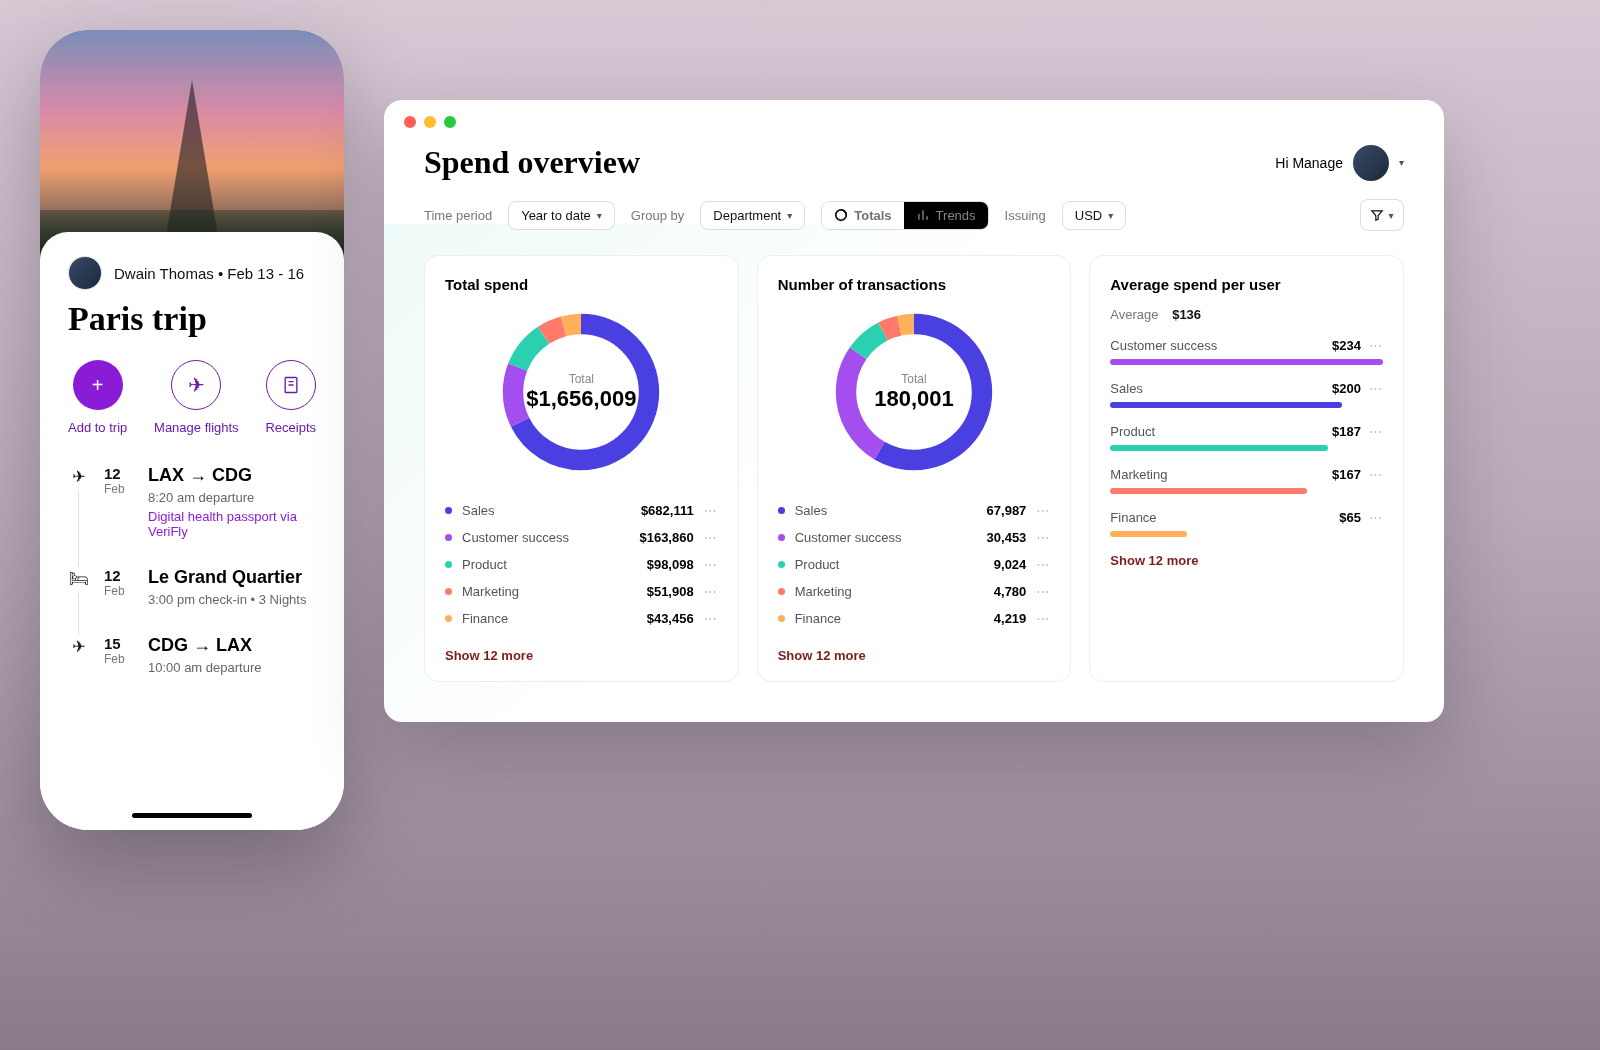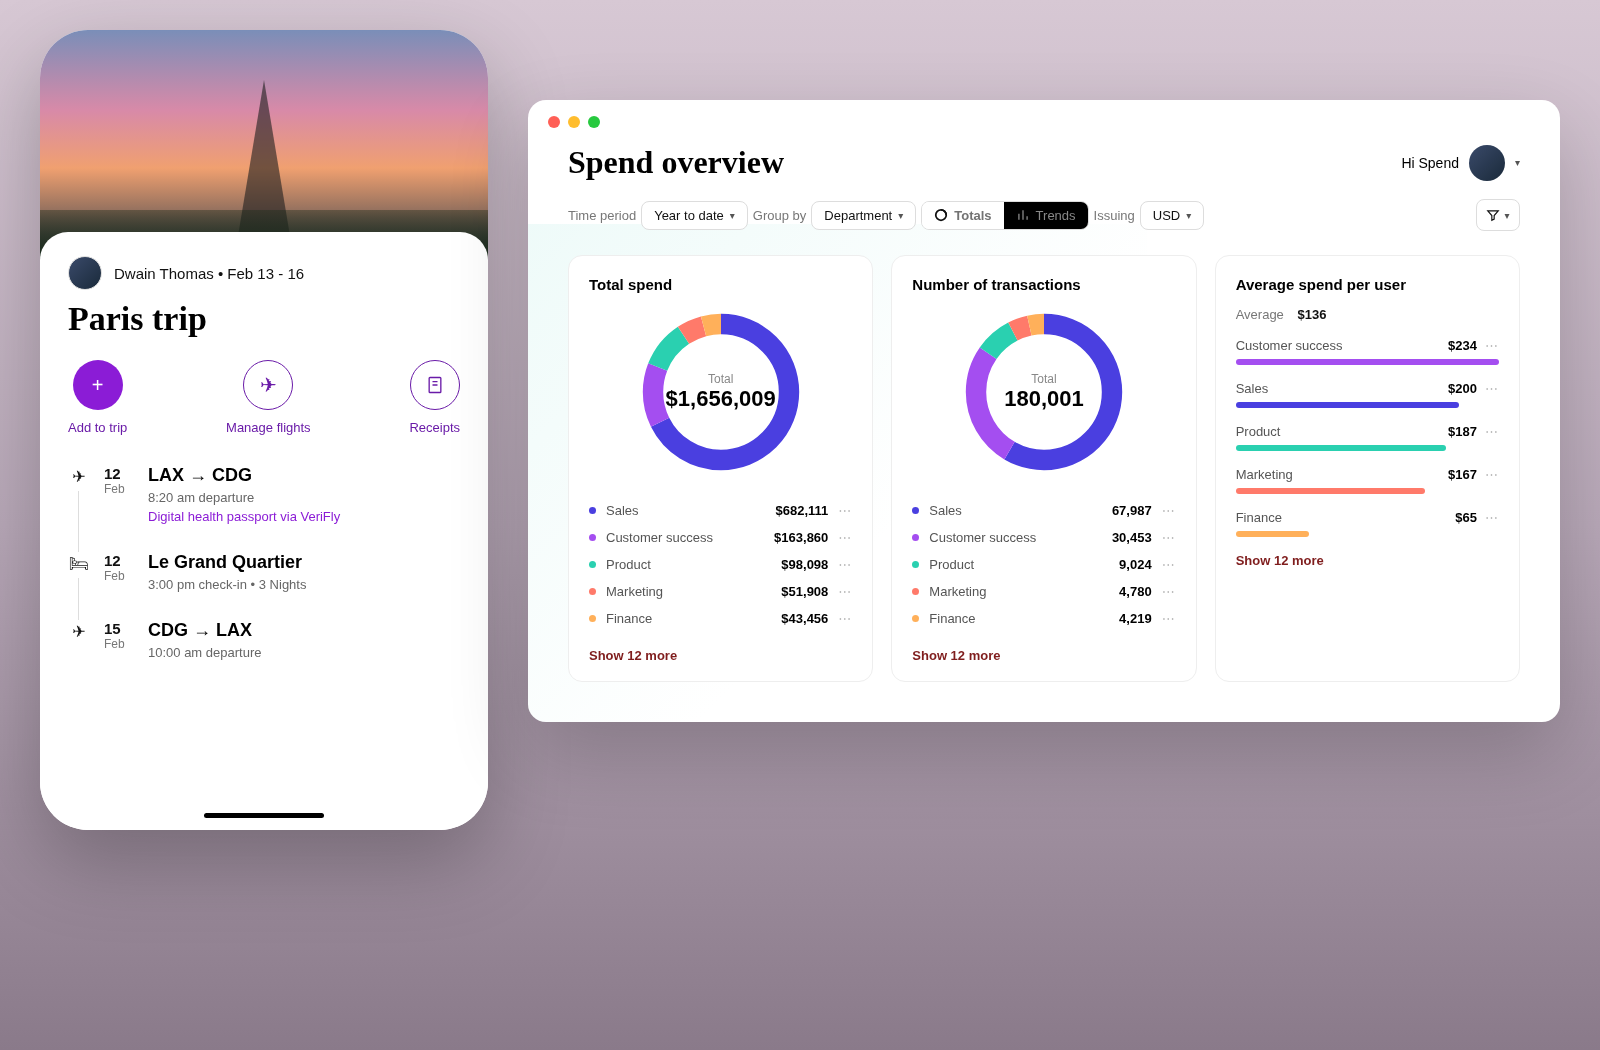--- a/index.html
+++ b/index.html
@@ -9,21 +9,21 @@
     width: 1600px; height: 1050px;
     overflow: hidden;
     padding: 30px 40px;
     display: flex;
     gap: 40px;
     align-items: flex-start;
   }
 
   
   .phone {
-    width: 448px;
+    width: 304px;
     height: 800px;
     background: #fff;
     border-radius: 48px;
     box-shadow: 0 30px 80px rgba(0,0,0,.25);
     overflow: hidden;
     position: relative;
     flex-shrink: 0;
   }
   .phone-hero {
     height: 230px;
@@ -103,21 +103,21 @@
   .dot { width:12px; height:12px; border-radius:50%; }
   .dot.red{background:#ff5f56;} .dot.yellow{background:#ffbd2e;} .dot.green{background:#27c93f;}
 
   .win-content { padding: 0 40px 40px; position:relative; }
   .win-header { display:flex; justify-content:space-between; align-items:center; margin-bottom:18px; }
   .page-title { font-family: Georgia, serif; font-size:32px; font-weight:700; }
   .user-greet { display:flex; align-items:center; gap:10px; font-size:14px; }
   .avatar-md { width:36px; height:36px; border-radius:50%; background:linear-gradient(135deg,#3a4a6a,#1a2a3a); }
   .caret { font-size:10px; color:#555; }
 
-  .filters { display:flex; align-items:center; gap:5px; font-size:13px; color:#555; margin-bottom:24px; }
+  .filters { display:flex; align-items:center; gap:16px; font-size:13px; color:#555; margin-bottom:24px; }
   .filters .lbl { color:#777; }
   .pill {
     border:1px solid #ddd; border-radius:8px; padding:6px 12px;
     display:inline-flex; align-items:center; gap:6px; color:#111; cursor:pointer; background:#fff;
   }
   .seg { border:1px solid #ddd; border-radius:8px; display:inline-flex; overflow:hidden; }
   .seg-btn { padding:6px 12px; display:inline-flex; align-items:center; gap:6px; cursor:pointer; color:#737373; }
   .seg-btn.active { background:#fff; font-weight:600; }
   .seg-btn.inactive { background:#000000; color:#888; }
   .icon-btn { border:1px solid #ddd; border-radius:8px; width:44px; height:32px; display:inline-flex; align-items:center; justify-content:center; gap:4px; cursor:pointer; }
@@ -243,21 +243,21 @@
 <div class="window">
   <div class="titlebar">
     <span class="dot red"></span>
     <span class="dot yellow"></span>
     <span class="dot green"></span>
   </div>
   <div class="win-content">
     <div class="win-header">
       <h1 class="page-title">Spend overview</h1>
       <div class="user-greet">
-        <span>Hi Spend</span>
+        <span>Hi Manage</span>
         <div class="avatar-md"></div>
         <span class="caret">▾</span>
       </div>
     </div>
 
     <div class="filters">
       <span class="lbl">Time period</span>
       <span class="pill">
         <span>Year to date</span>
         <span class="caret">▾</span>

